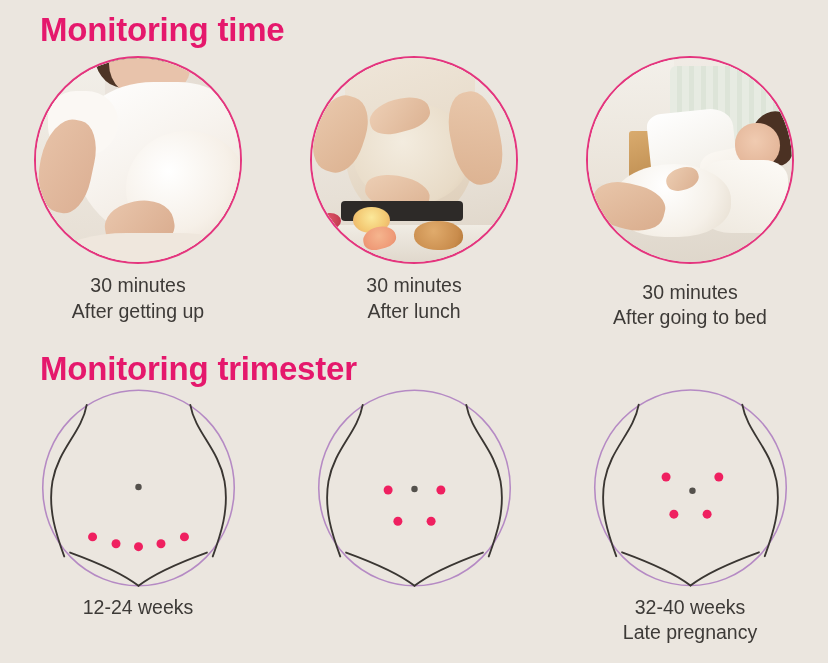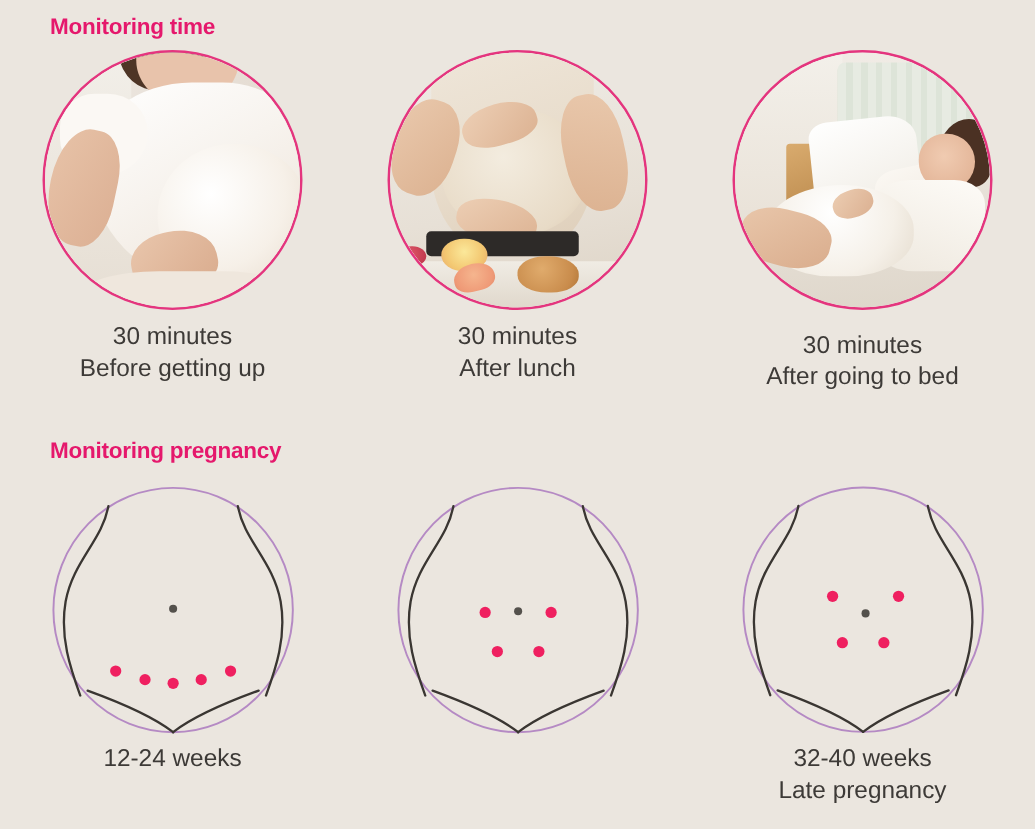--- a/index.html
+++ b/index.html
@@ -13,37 +13,37 @@
   body {
     background: #ebe6df;
     font-family: "Liberation Sans", sans-serif;
     color: #3f3b38;
     position: relative;
   }
 
   
   .section-heading {
     position: absolute;
-    font-size: 18px;
+    font-size: 33px;
     font-weight: 700;
     color: #e5186c;
     letter-spacing: -0.2px;
     white-space: nowrap;
   }
   #heading-time     { left: 40px; top: 11px; }
   #heading-location { left: 40px; top: 350px; }
 
   
   .row {
     position: absolute;
     left: 0;
     width: 828px;
     display: flex;
   }
-  #row-photos    { top: 40px;  height: 275px; }
+  #row-photos    { top: 56px;  height: 275px; }
   #row-diagrams  { top: 386px; height: 260px; }
 
   .cell {
     flex: 1 1 0;
     display: flex;
     flex-direction: column;
     align-items: center;
   }
 
   
@@ -210,21 +210,21 @@
         <div class="p1-shirt"></div>
         <div class="p1-belly"></div>
         <div class="p1-sleeve"></div>
         <div class="p1-arm"></div>
         <div class="p1-hand"></div>
         <div class="p1-pants"></div>
       </div>
     </div>
     <div class="caption">
       <span class="l1">30 minutes</span>
-      <span class="l2">Before getting up</span>
+      <span class="l2">After getting up</span>
     </div>
   </div>
 
   <div class="cell">
     <div class="photo-circle">
       <div class="photo-inner">
         <div class="p2-bg"></div>
         <div class="p2-torso"></div>
         <div class="p2-belly"></div>
         <div class="p2-armL"></div>
@@ -264,21 +264,21 @@
       </div>
     </div>
     <div class="caption">
       <span class="l1">30 minutes</span>
       <span class="l2">After going to bed</span>
     </div>
   </div>
 
 </div>
 
-<div id="heading-location" class="section-heading">Monitoring pregnancy</div>
+<div id="heading-location" class="section-heading">Monitoring trimester</div>
 
 <div id="row-diagrams" class="row">
 
   <div class="cell">
     <div class="diagram-wrap">
       <svg viewBox="0 0 220 205" xmlns="http://www.w3.org/2000/svg">
         <ellipse cx="110" cy="102" rx="98" ry="100" fill="none" stroke="#b58ac4" stroke-width="1.6"></ellipse>
         <path d="M57 17 C52 45 28 62 22 95 C17 124 26 150 34 172" fill="none" stroke="#3a3632" stroke-width="1.9" stroke-linecap="round"></path>
         <path d="M163 17 C168 45 192 62 198 95 C203 124 194 150 186 172" fill="none" stroke="#3a3632" stroke-width="1.9" stroke-linecap="round"></path>
         <path d="M40 168 C62 176 92 188 110 202" fill="none" stroke="#3a3632" stroke-width="1.9" stroke-linecap="round"></path>

